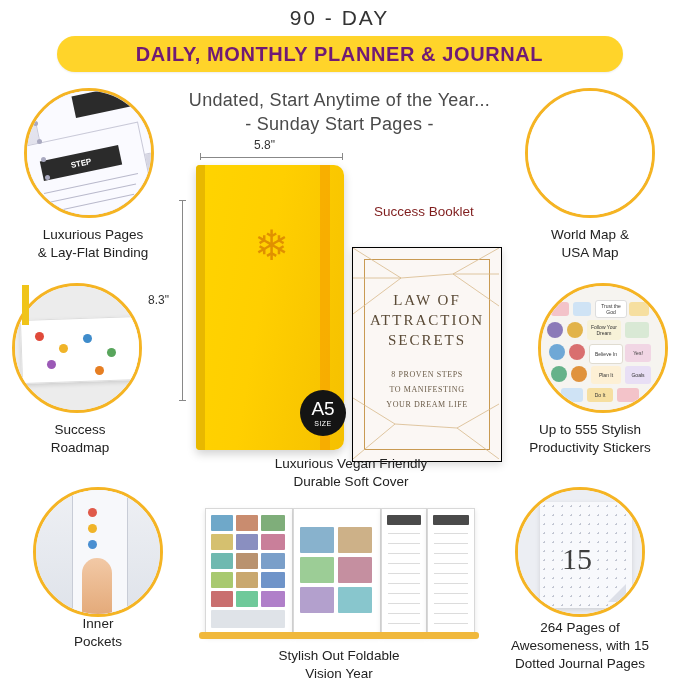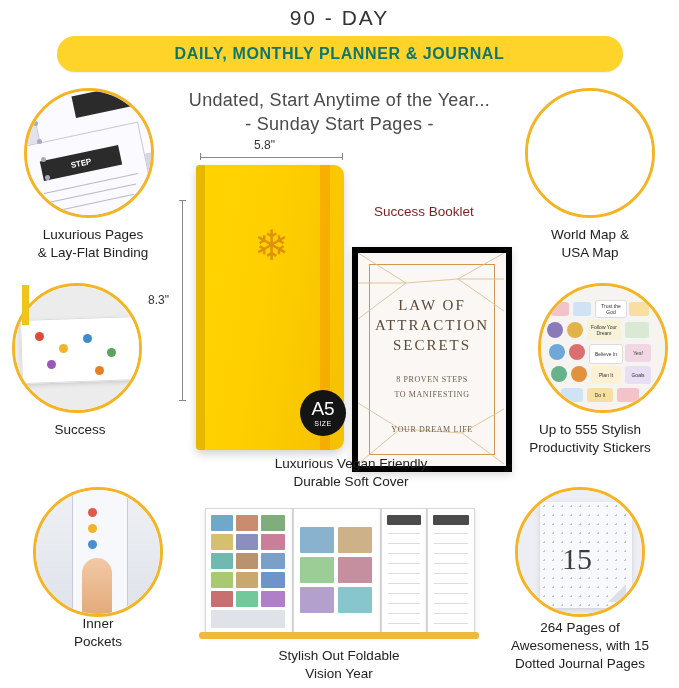--- a/index.html
+++ b/index.html
@@ -30,24 +30,24 @@
     width: 566px;
     height: 36px;
     background: #ffd42a;
     border-radius: 18px;
     display: flex;
     align-items: center;
     justify-content: center;
     box-shadow: 0 1px 2px rgba(0,0,0,0.08);
   }
   .header-banner-text {
-    font-size: 16px;
+    font-size: 20px;
     font-weight: 700;
     letter-spacing: 0.6px;
-    color: #0f766e;
+    color: #701a75;
     white-space: nowrap;
   }
   .subhead {
     text-align: center;
     margin-top: 16px;
     line-height: 1.35;
   }
   .subhead-line {
     font-size: 18px;
     color: #4a4a4a;
@@ -241,21 +241,21 @@
   .dim-cap-h {
     position:absolute; height:1px; width:7px; background:#888;
   }
 
   
   #booklet {
     position:absolute; left: 352px; top: 247px;
     width: 148px; height: 213px;
     background: #fbf7f4;
     box-shadow: 0 3px 8px rgba(0,0,0,0.15);
-    border: 6px solid #000000;
+    border: 1px solid #000000;
   }
   #booklet-frame {
     position:absolute; left: 11px; top: 11px; right: 11px; bottom: 11px;
     border: 1px solid #c99a52;
   }
   .booklet-title {
     position:absolute; left: 0; right: 0; text-align:center;
     font-family: "Liberation Serif", serif;
     color: #5a4a36;
     letter-spacing: 2px;
@@ -263,21 +263,21 @@
   #bt1 { top: 44px; font-size: 15px; }
   #bt2 { top: 64px; font-size: 15px; }
   #bt3 { top: 84px; font-size: 15px; }
   .booklet-sub {
     position:absolute; left:0; right:0; text-align:center;
     font-family: "Liberation Serif", serif;
     font-size: 8px; color:#6b5c48; letter-spacing: 0.6px;
   }
   #bs1 { top: 122px; }
   #bs2 { top: 137px; }
-  #bs3 { top: 152px; margin-top: 20px; }
+  #bs3 { top: 152px; }
   #booklet-label {
     position:absolute; left: 374px; top: 204px;
     font-size: 13.5px; color:#7f1d1d;
   }
 
   #center-caption {
     position:absolute; left: 226px; top: 455px; width: 250px;
     text-align:center; font-size: 13.5px; line-height:1.35; color:#222;
   }
 
@@ -339,20 +339,21 @@
   <div class="road-paper"></div>
   <div class="road-dot" style="left:20px; top:46px; background:#e04a3a;"></div>
   <div class="road-dot" style="left:44px; top:58px; background:#f0b429;"></div>
   <div class="road-dot" style="left:68px; top:48px; background:#3f8ccb;"></div>
   <div class="road-dot" style="left:92px; top:62px; background:#58a55c;"></div>
   <div class="road-dot" style="left:32px; top:74px; background:#9b59b6;"></div>
   <div class="road-dot" style="left:80px; top:80px; background:#e67e22;"></div>
 </div>
 <div class="caption" id="cap-roadmap">
   <div>Success</div>
+  <div>Roadmap</div>
 </div>
 
 <div class="circle" id="c-pockets">
   <div class="pocket-bg"></div>
   <div class="pocket-page"></div>
   <div class="pocket-tab" style="left:52px; top:18px; background:#e05a4a;"></div>
   <div class="pocket-tab" style="left:52px; top:34px; background:#f0b429;"></div>
   <div class="pocket-tab" style="left:52px; top:50px; background:#4a8fd1;"></div>
   <div class="pocket-thumb"></div>
 </div>

